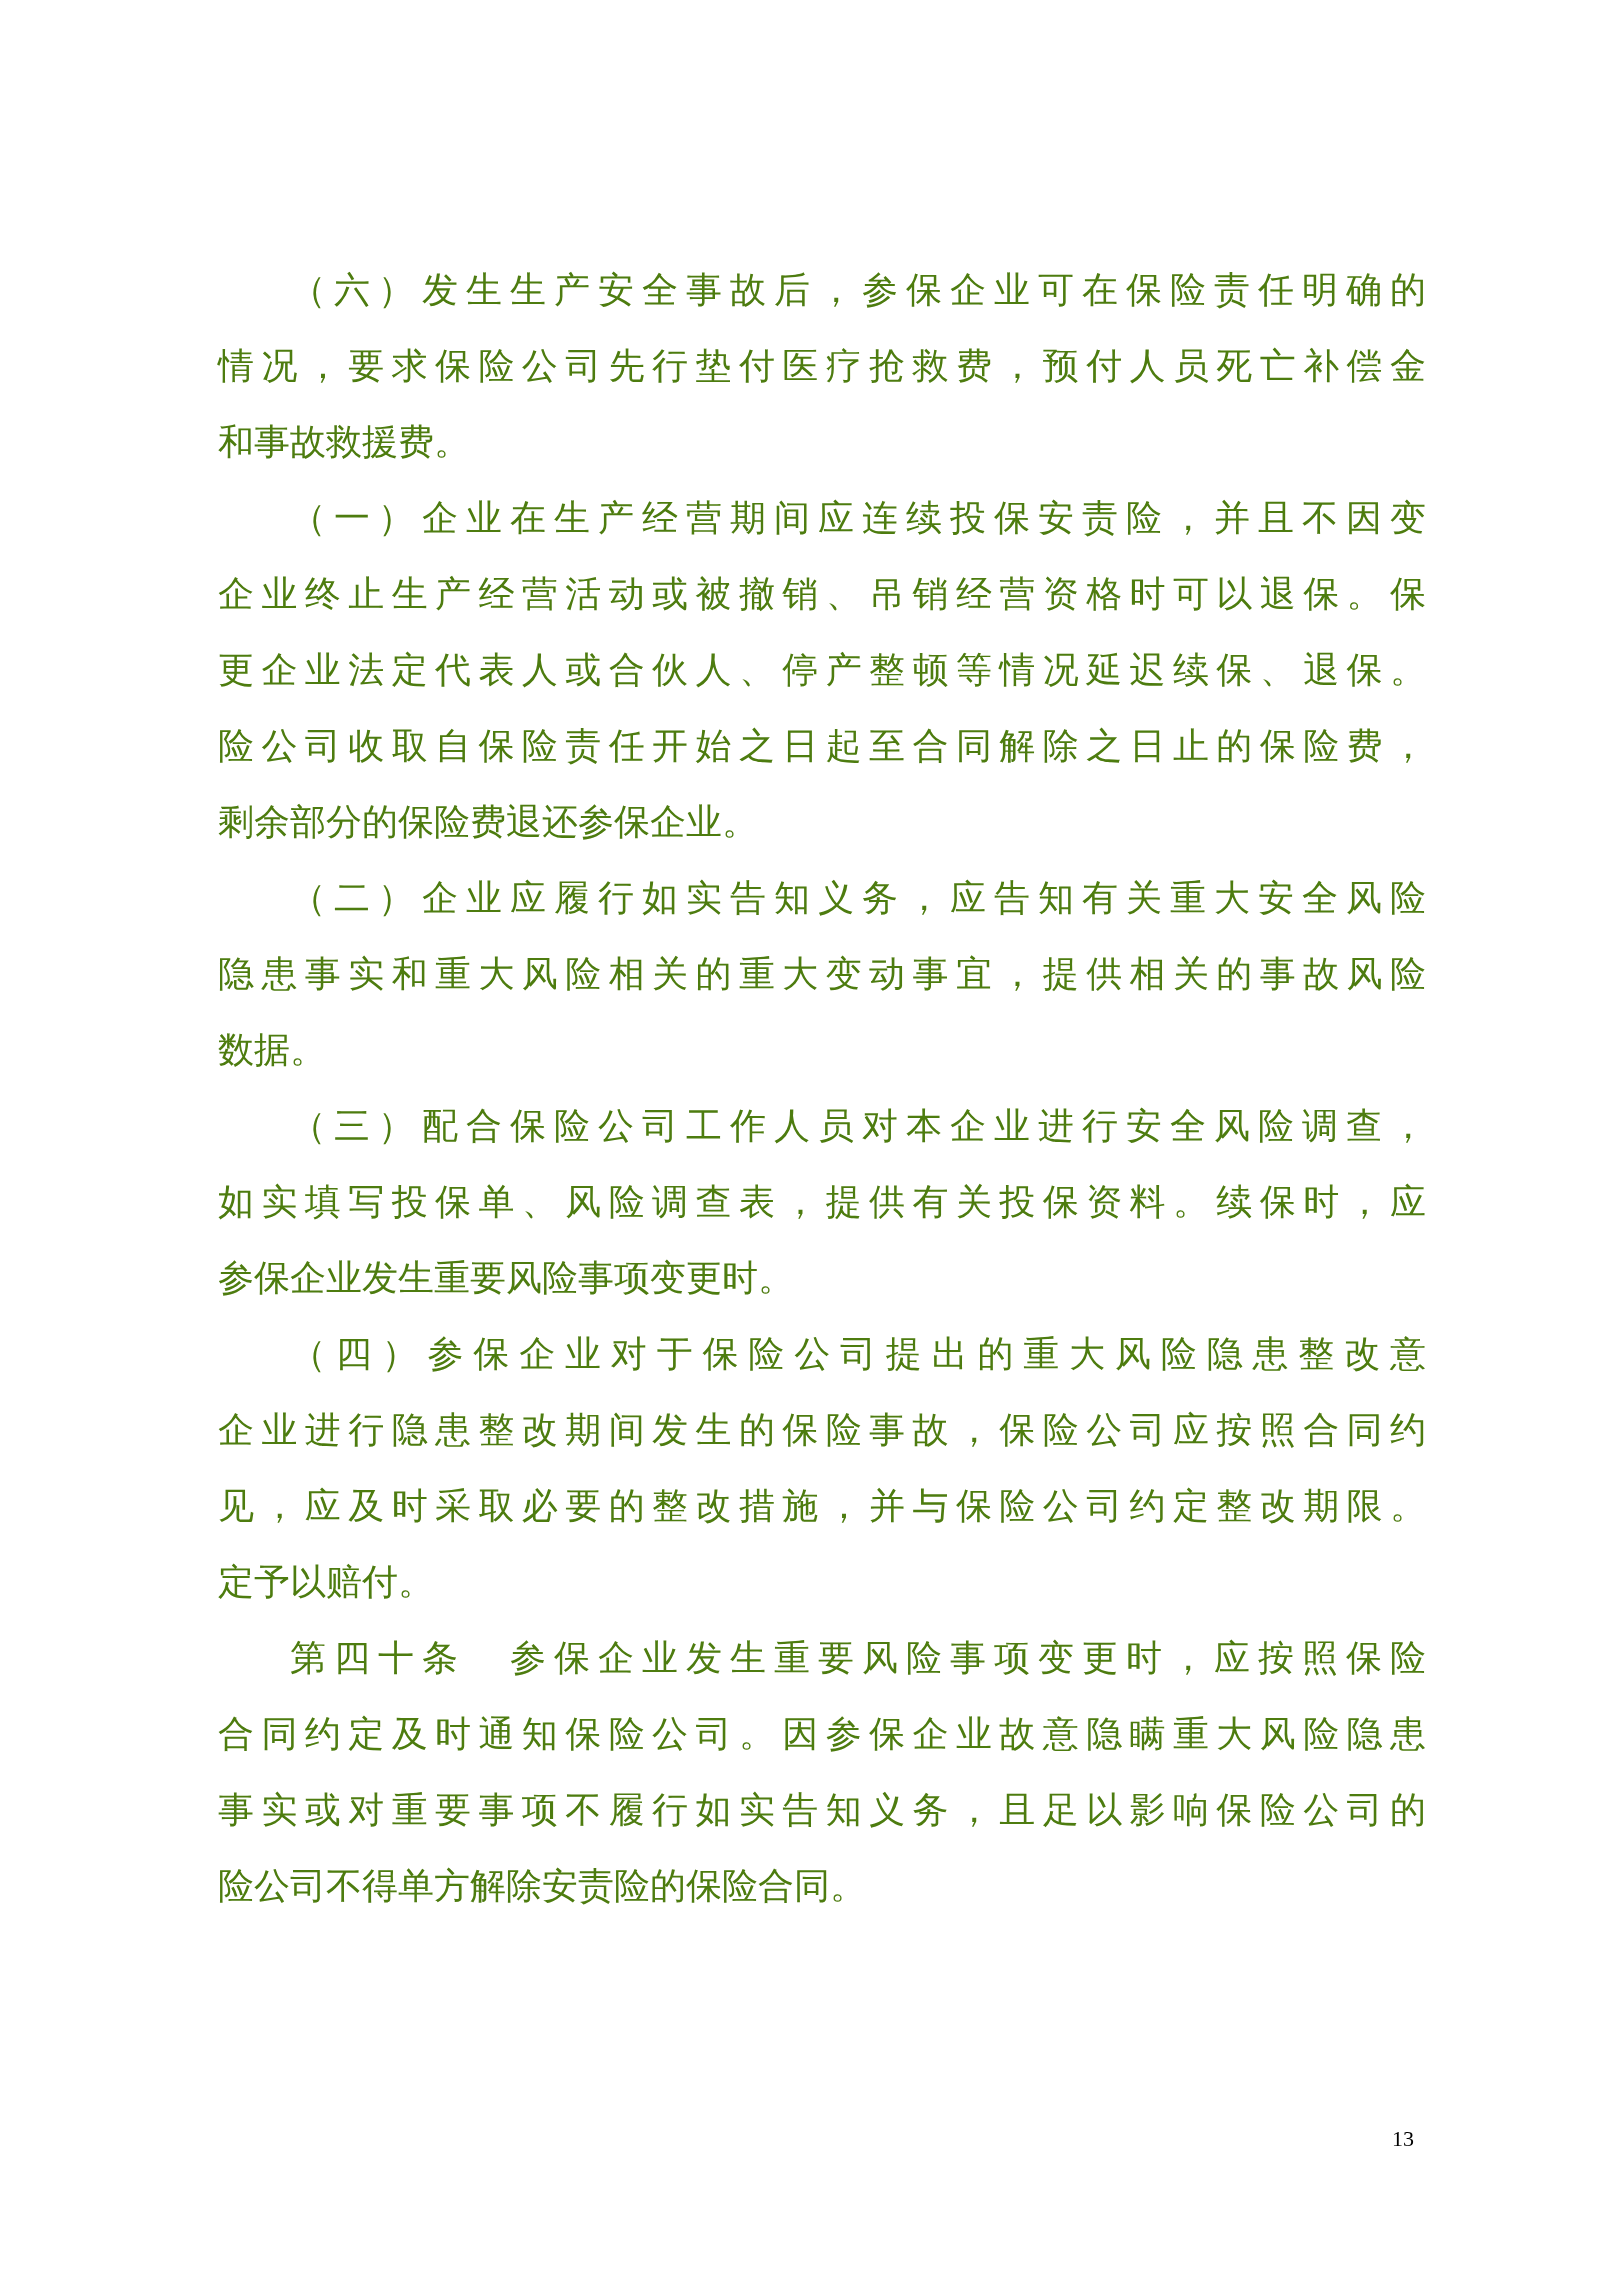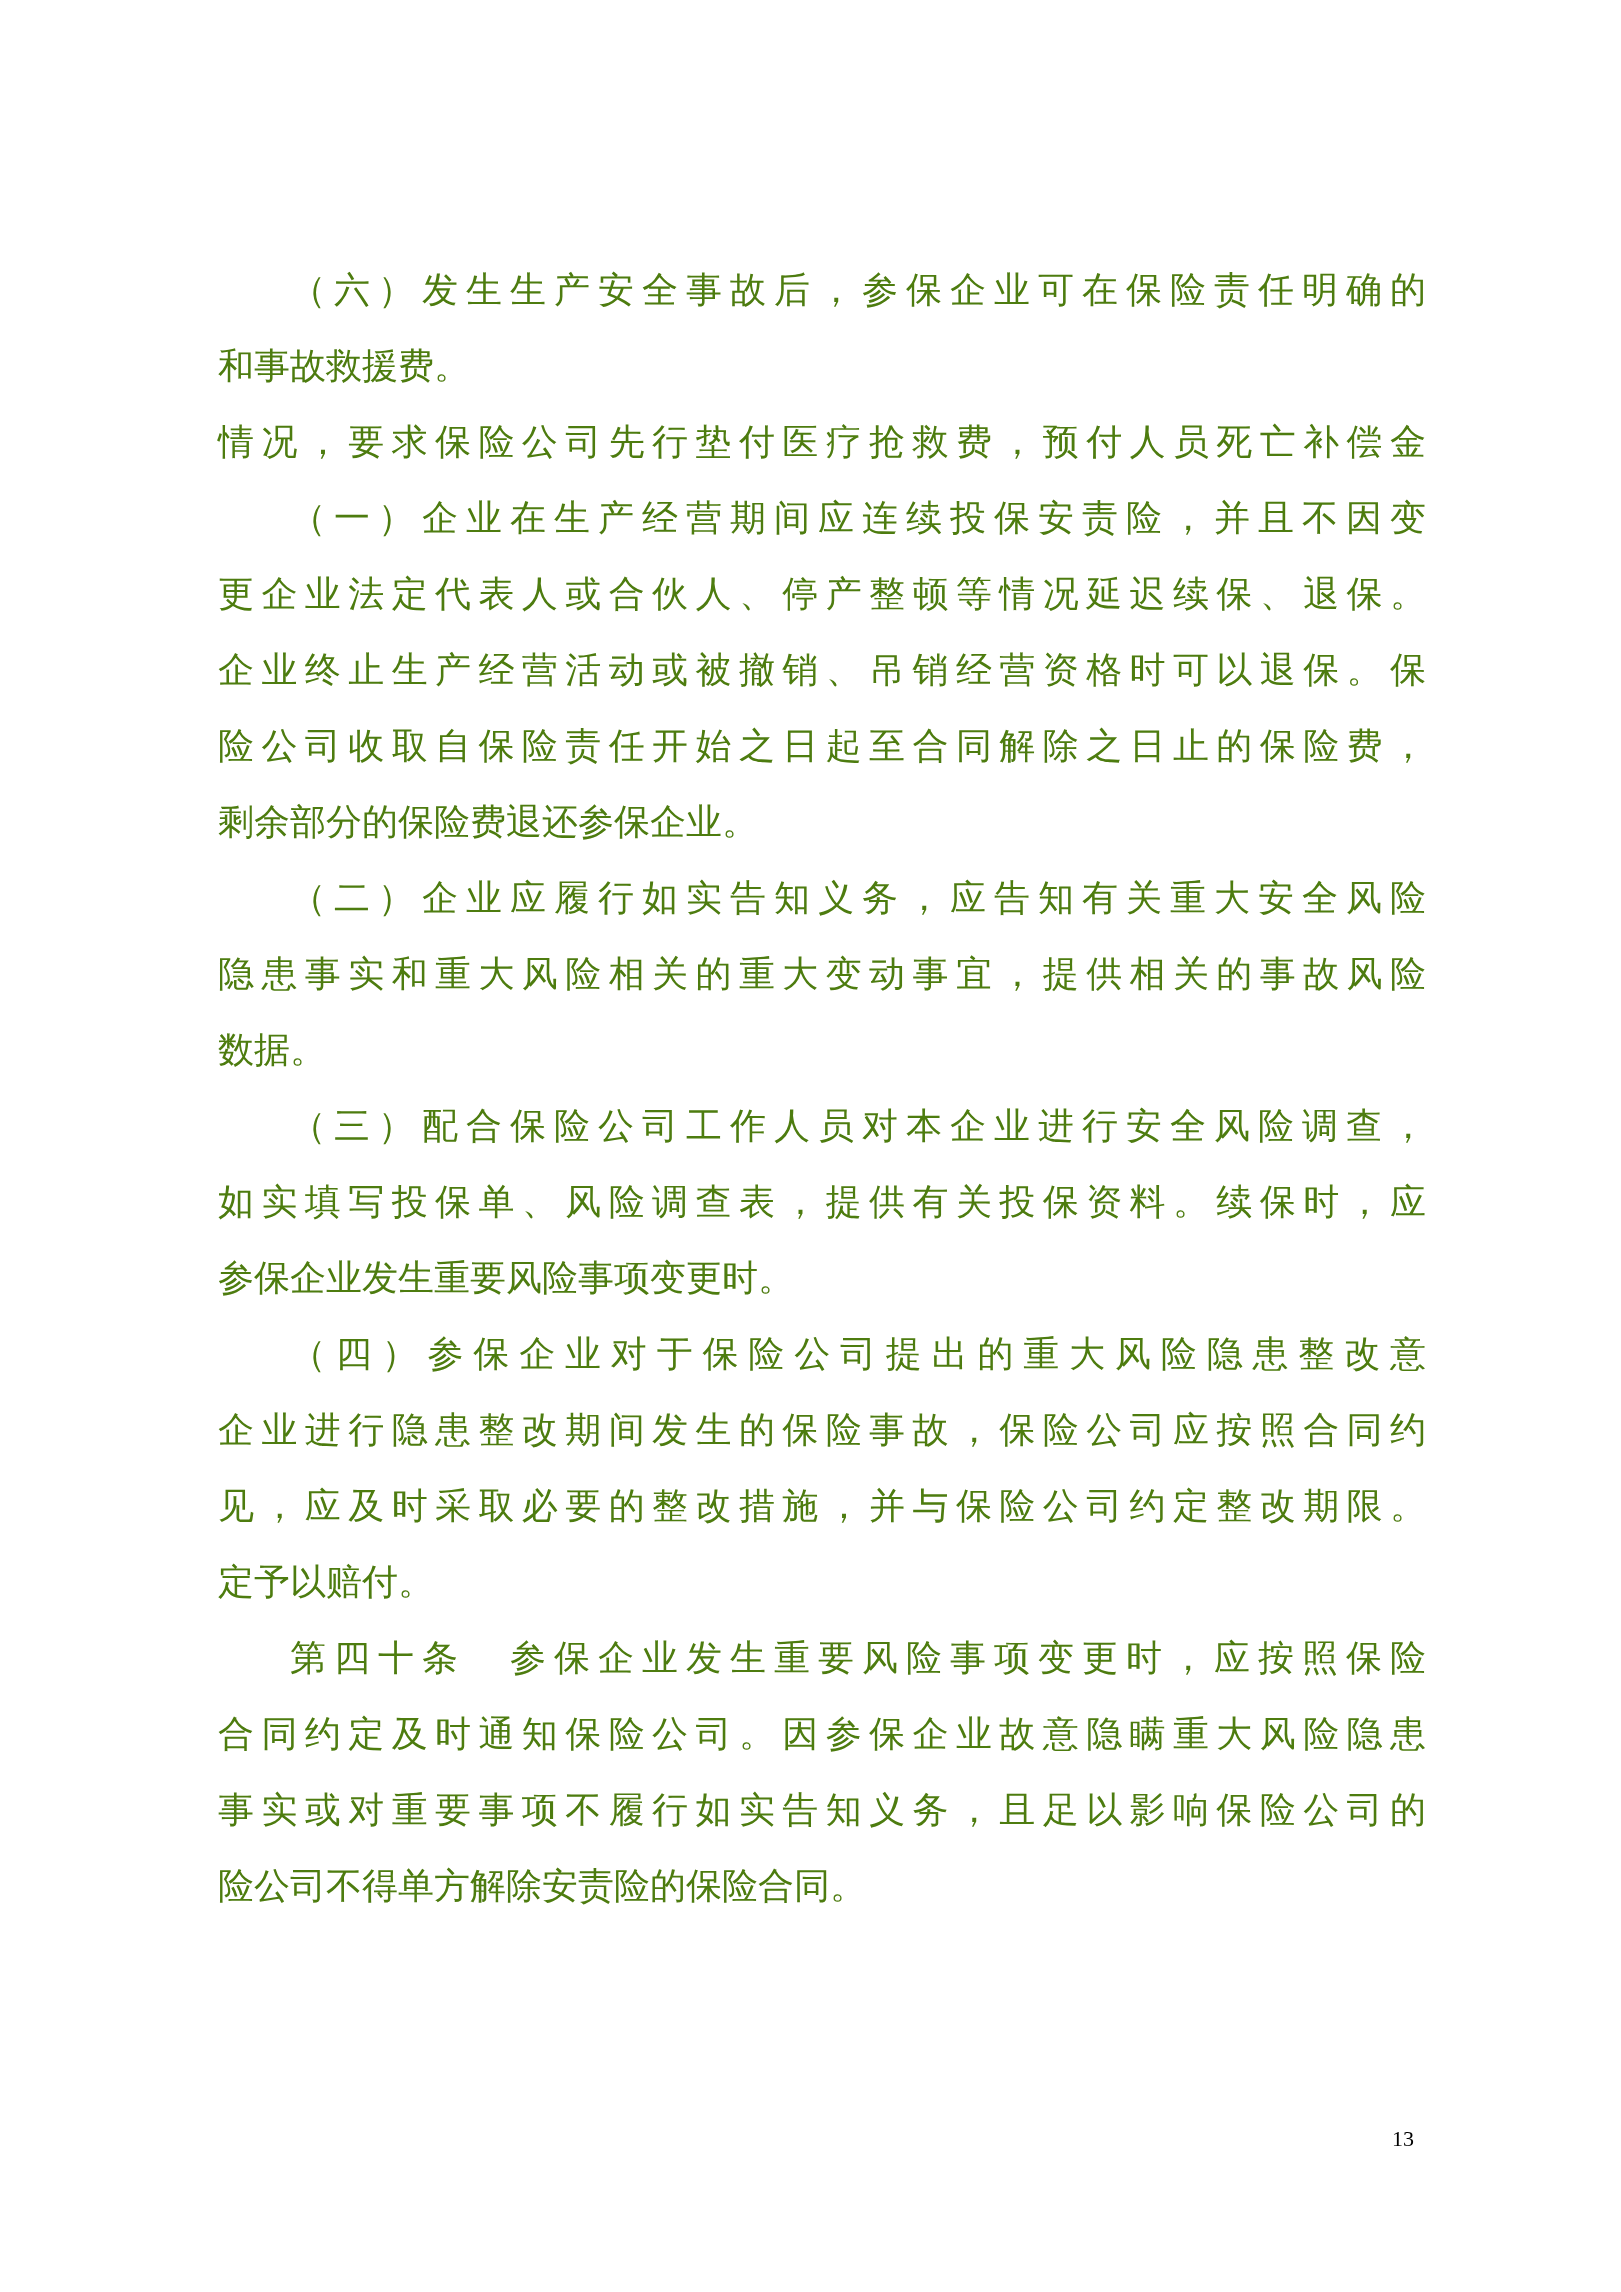--- a/index.html
+++ b/index.html
@@ -52,25 +52,25 @@
     font-family: "Liberation Serif", serif;
   }
 </style>
 </head>
 <body>
 
 <div class="page">
 
   <div class="text-block">
       <div class="line indent fill">（六）发生生产安全事故后，参保企业可在保险责任明确的</div>
+      <div class="line fill">情况，要求保险公司先行垫付医疗抢救费，预付人员死亡补偿金</div>
       <div class="line">和事故救援费。</div>
-      <div class="line fill">情况，要求保险公司先行垫付医疗抢救费，预付人员死亡补偿金</div>
       <div class="line indent fill">（一）企业在生产经营期间应连续投保安责险，并且不因变</div>
+      <div class="line fill">企业终止生产经营活动或被撤销、吊销经营资格时可以退保。保</div>
       <div class="line fill">更企业法定代表人或合伙人、停产整顿等情况延迟续保、退保。</div>
-      <div class="line fill">企业终止生产经营活动或被撤销、吊销经营资格时可以退保。保</div>
       <div class="line fill">险公司收取自保险责任开始之日起至合同解除之日止的保险费，</div>
       <div class="line">剩余部分的保险费退还参保企业。</div>
       <div class="line indent fill">（二）企业应履行如实告知义务，应告知有关重大安全风险</div>
       <div class="line fill">隐患事实和重大风险相关的重大变动事宜，提供相关的事故风险</div>
       <div class="line">数据。</div>
       <div class="line indent fill">（三）配合保险公司工作人员对本企业进行安全风险调查，</div>
       <div class="line fill">如实填写投保单、风险调查表，提供有关投保资料。续保时，应</div>
       <div class="line">参保企业发生重要风险事项变更时。</div>
       <div class="line indent fill">（四）参保企业对于保险公司提出的重大风险隐患整改意</div>
       <div class="line fill">企业进行隐患整改期间发生的保险事故，保险公司应按照合同约</div>

